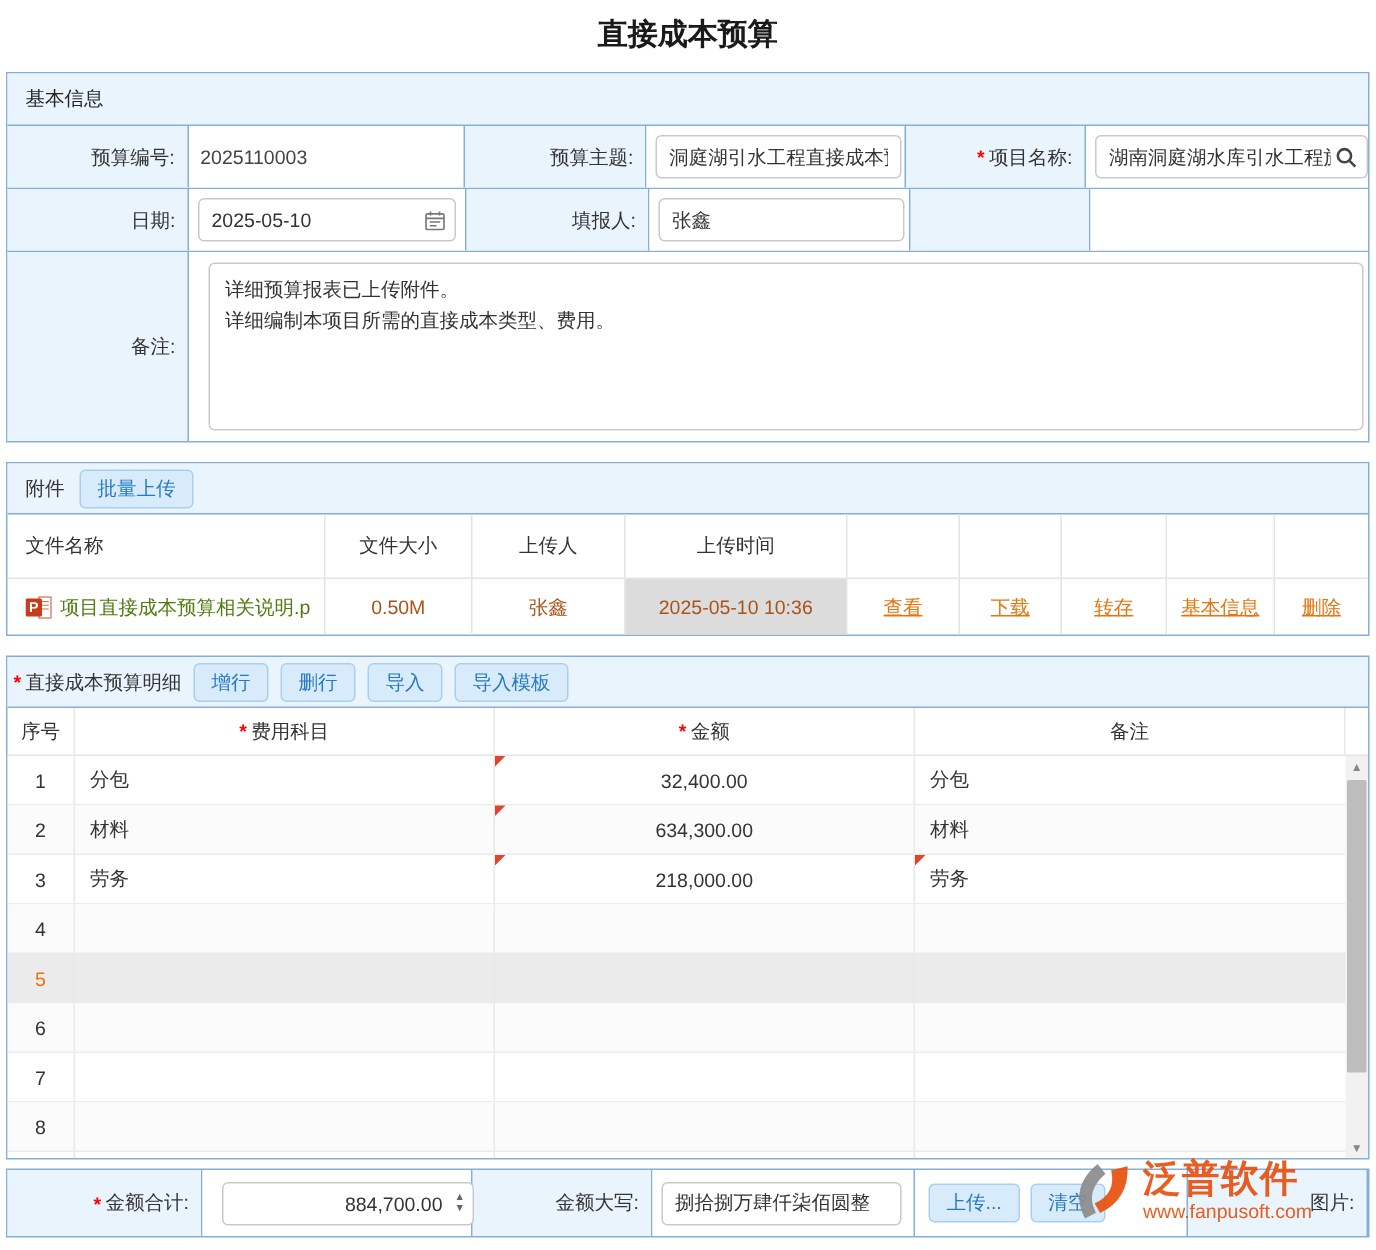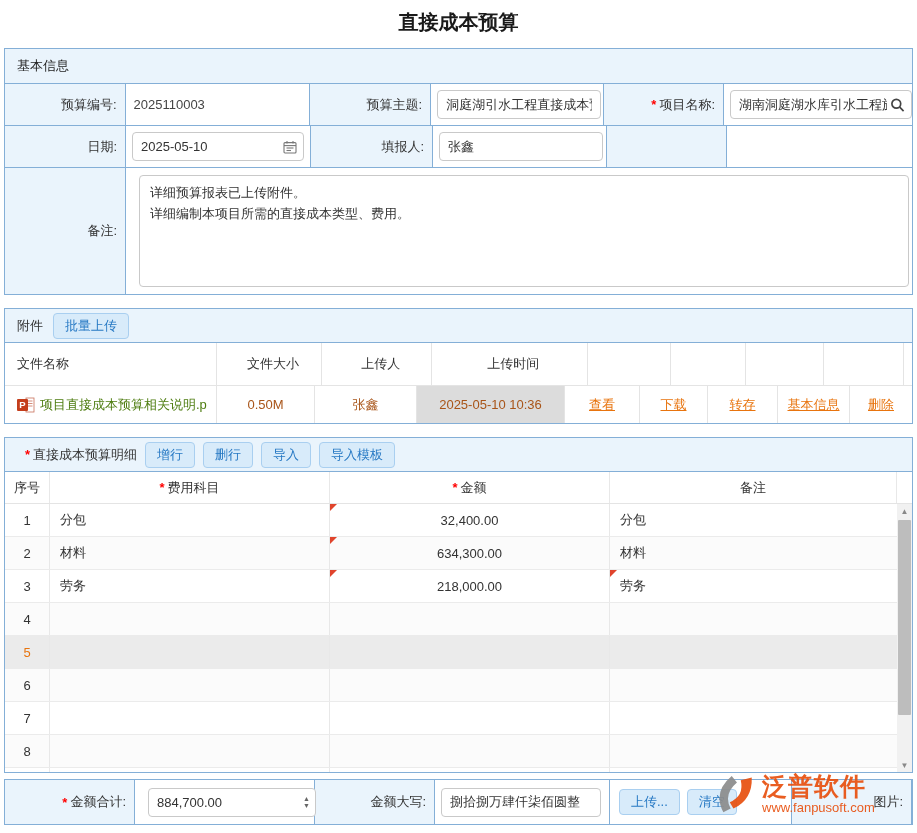--- a/index.html
+++ b/index.html
@@ -32,34 +32,34 @@
   .remark-ta { width:770px; height:112px; margin-left:7px; border:1px solid #C9C9C9; border-radius:4px;
       padding:6px 10px; font-family:inherit; font-size:13px; color:#333; line-height:21px; resize:none; outline:none; background:#fff; }
 
   .gap13 { height:13px; } .gap6 { height:6px; }
 
   
   .att-hd { background:#EAF4FC; border-bottom:1px solid #84AFD7; height:34px; display:flex; align-items:center; padding-left:12px; gap:10px; }
   .btn { background:#D8EBFA; border:1px solid #A9CFF0; border-radius:4px; color:#2779C4;
          font-family:inherit; font-size:13px; padding:4px 11px; cursor:pointer; line-height:16px; }
   .att-row { display:flex; }
-  .att-th { height:43px; border-bottom:1px solid #E4E4E4;gap:8px; }
+  .att-th { height:43px; border-bottom:1px solid #E4E4E4; }
   .att-td { height:37px; }
   .ac { display:flex; align-items:center; justify-content:center; border-right:1px solid #E4E4E4; }
   .ac:last-child { border-right:none; }
   .a-name{width:212px; justify-content:flex-start; padding-left:12px; gap:5px;}
   .a-size{width:98px}.a-up{width:102px}.a-time{width:148px}
   .a-act1{width:75px}.a-act2{width:68px}.a-act3{width:70px}.a-act4{width:72px}.a-act5{flex:1}
   .fname { color:#4d7c0f; white-space:nowrap; overflow:hidden; }
   .fsize, .fup { color:#A85418; }
   .ftime { background:#DCDCDC; width:100%; height:100%; display:flex; align-items:center; justify-content:center; color:#A85418; }
   .alink { color:#E8740E; text-decoration:underline; cursor:pointer; }
 
   
-  .tool-hd { background:#EAF4FC; border-bottom:1px solid #84AFD7; height:34px; display:flex; align-items:center; padding-left:20px; gap:8px; }
+  .tool-hd { background:#EAF4FC; border-bottom:1px solid #84AFD7; height:34px; display:flex; align-items:center; padding-left:4px; gap:8px; }
   .dhead { display:flex; height:32px; border-bottom:1px solid #E4E4E4; font-weight:normal; }
   .dc { display:flex; align-items:center; border-right:1px solid #E8E8E8; }
   .dc:last-child { border-right:none; }
   .c-no{width:45px; justify-content:center;}
   .c-sub{width:280px; padding-left:10px;}
   .c-amt{width:280px; justify-content:center;}
   .c-rem{flex:1; padding-left:10px;font-family:Liberation Serif, serif;}
   .c-sb{width:15px;}
   .dhead .dc { justify-content:center; padding-left:0; }
   .dbody { position:relative; height:268px; overflow:hidden; display:flex; }
@@ -303,21 +303,21 @@
 
 <div class="gap6"></div>
 
 <div class="footer">
   <div class="cell lab fl1">
     <span class="req">*</span>
     <span>金额合计:</span>
   </div>
   <div class="cell val fv1">
     <span class="spin-wrap">
-      <input class="inp" style="width: 168px; padding-right: 20px;" readonly="" value="884,700.00">
+      <input class="inp" style="width: 168px; padding-right: 20px; text-align: right;" readonly="" value="884,700.00">
       <span class="spinner">
           <span>▲</span>
           <span>▼</span>
         </span>
     </span>
   </div>
   <div class="cell lab fl2">金额大写:</div>
   <div class="cell val fv2">
     <input class="inp" style="width: 160px;" readonly="" value="捌拾捌万肆仟柒佰圆整">
   </div>

